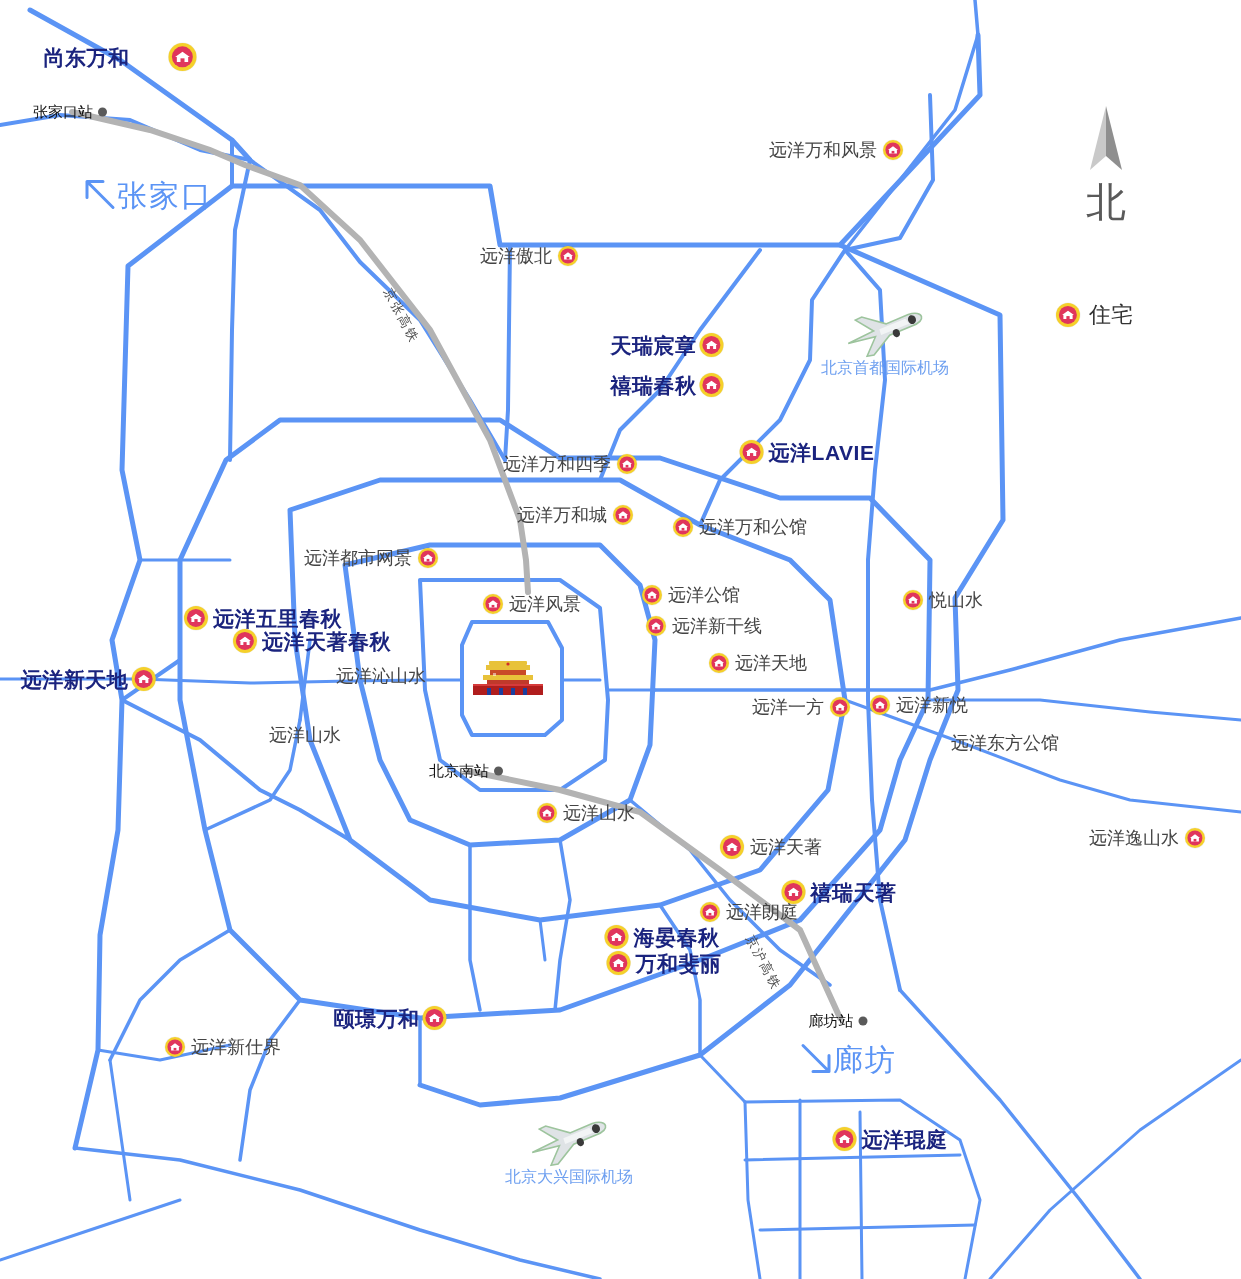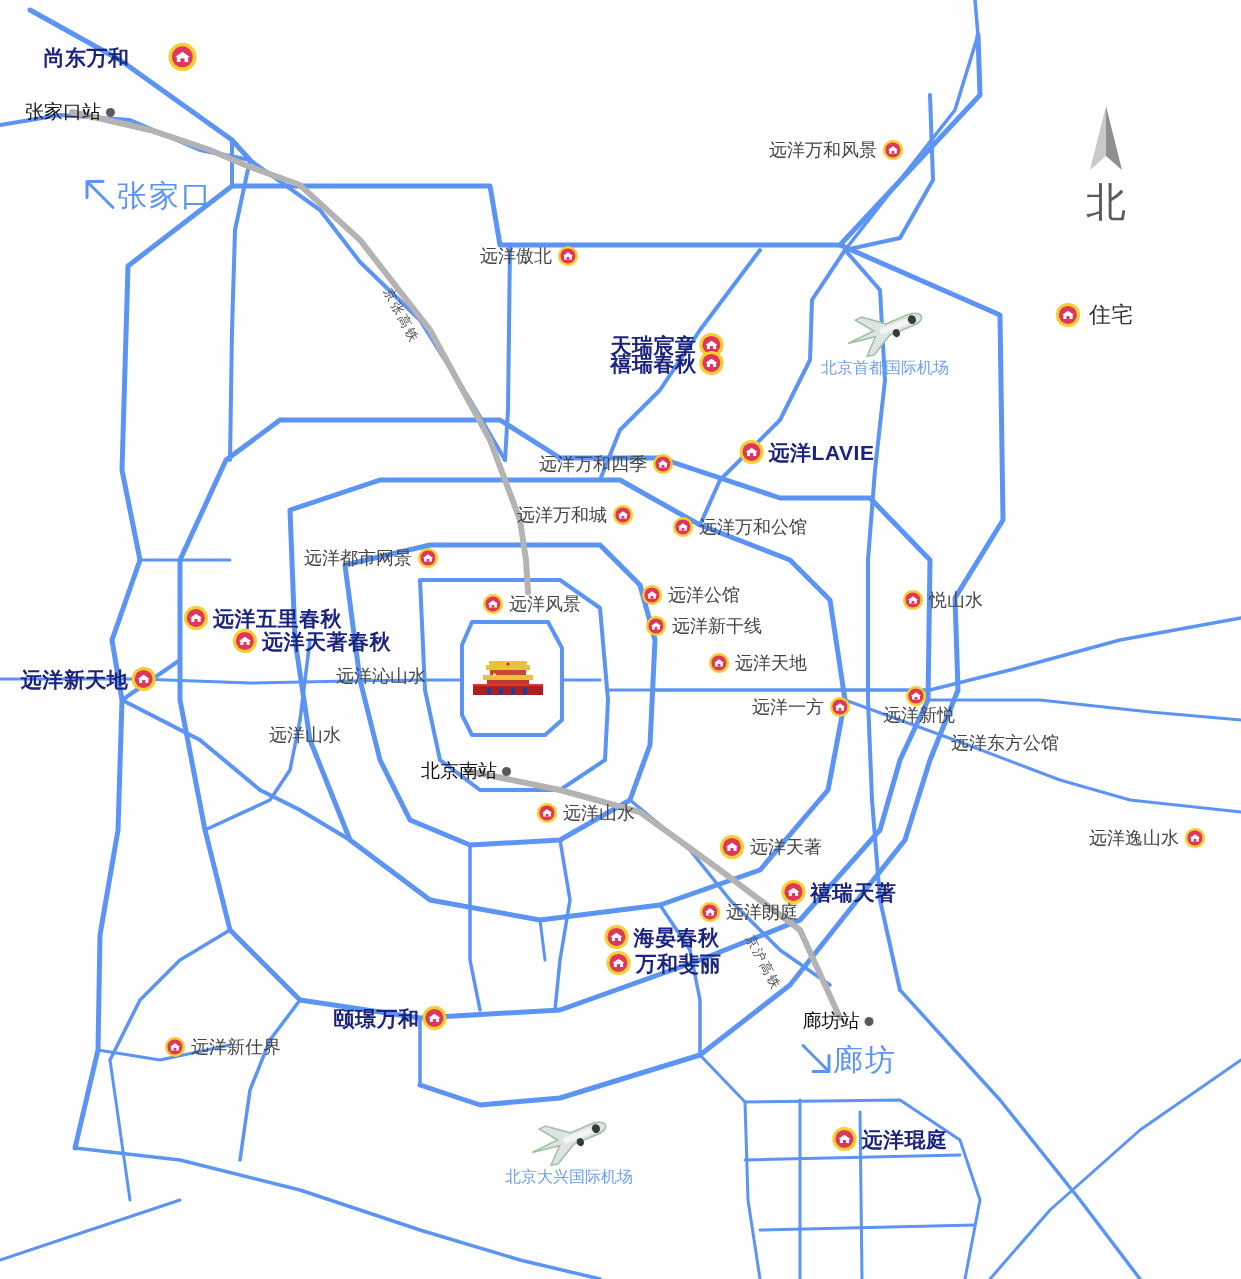--- a/index.html
+++ b/index.html
@@ -71,21 +71,21 @@
   .pin.s24 .house{width:13px;height:11px;}
   .pin.s28 .house{width:16px;height:13px;}
   .poi.plain .pin{margin-right:6px;}
   .poi.plain.rtl .pin{margin-right:0;margin-left:6px;}
   .poi.hl .pin{margin-right:5px;}
   .poi.hl.rtl .pin{margin-right:0;margin-left:3px;}
 
   
   .stn{position:absolute;transform:translate(-50%,-50%);pointer-events:auto;display:flex;align-items:center;white-space:nowrap;}
   .stn .dot{width:9px;height:9px;border-radius:50%;background:#5a5a5a;flex:0 0 auto;}
-  .stn .slab{font-size:19px;color:#111;margin-right:5px;}
+  .stn .slab{font-size:15px;color:#111;margin-right:5px;}
 
   
   .dircallout{position:absolute;transform:translate(-50%,-50%);color:#5b94f5;font-size:30px;font-weight:400;letter-spacing:2px;pointer-events:auto;white-space:nowrap;}
 
   
   .airport{position:absolute;transform:translate(-50%,-50%);text-align:center;pointer-events:auto;}
   .airport .alab{font-size:16px;color:#6fa0f0;margin-top:-4px;white-space:nowrap;}
 
   
   .railtxt{
@@ -303,39 +303,39 @@
         </div>
         <div class="poi hl rtl" style="left: 667px; top: 345px; justify-content: space-between;">
           <span class="pin s24">
             <svg class="house" viewBox="0 0 24 18" xmlns="http://www.w3.org/2000/svg">
               <path d="M12 1 L23 9 L20.5 9 L20.5 16.5 L3.5 16.5 L3.5 9 L1 9 Z" fill="#ffffff"></path>
               <rect x="9" y="11" width="6" height="5.5" fill="#e0355c"></rect>
             </svg>
           </span>
           <span class="txt">天瑞宸章</span>
         </div>
-        <div class="poi hl rtl" style="left: 667px; top: 363px;">
+        <div class="poi hl rtl" style="left: 667px; top: 385px;">
           <span class="pin s24">
             <svg class="house" viewBox="0 0 24 18" xmlns="http://www.w3.org/2000/svg">
               <path d="M12 1 L23 9 L20.5 9 L20.5 16.5 L3.5 16.5 L3.5 9 L1 9 Z" fill="#ffffff"></path>
               <rect x="9" y="11" width="6" height="5.5" fill="#e0355c"></rect>
             </svg>
           </span>
           <span class="txt">禧瑞春秋</span>
         </div>
         <div class="poi hl" style="left: 807px; top: 452px;">
           <span class="pin s24">
             <svg class="house" viewBox="0 0 24 18" xmlns="http://www.w3.org/2000/svg">
               <path d="M12 1 L23 9 L20.5 9 L20.5 16.5 L3.5 16.5 L3.5 9 L1 9 Z" fill="#ffffff"></path>
               <rect x="9" y="11" width="6" height="5.5" fill="#e0355c"></rect>
             </svg>
           </span>
           <span class="txt">远洋LAVIE</span>
         </div>
-        <div class="poi plain rtl" style="left: 570px; top: 464px; margin-left: 36px;">
+        <div class="poi plain rtl" style="left: 570px; top: 464px;">
           <span class="pin s20">
             <svg class="house" viewBox="0 0 24 18" xmlns="http://www.w3.org/2000/svg">
               <path d="M12 1 L23 9 L20.5 9 L20.5 16.5 L3.5 16.5 L3.5 9 L1 9 Z" fill="#ffffff"></path>
               <rect x="9" y="11" width="6" height="5.5" fill="#e0355c"></rect>
             </svg>
           </span>
           <span class="txt">远洋万和四季</span>
         </div>
         <div class="poi plain rtl" style="left: 575px; top: 515px;">
           <span class="pin s20">
@@ -441,21 +441,21 @@
         </div>
         <div class="poi plain rtl" style="left: 801px; top: 707px;">
           <span class="pin s20">
             <svg class="house" viewBox="0 0 24 18" xmlns="http://www.w3.org/2000/svg">
               <path d="M12 1 L23 9 L20.5 9 L20.5 16.5 L3.5 16.5 L3.5 9 L1 9 Z" fill="#ffffff"></path>
               <rect x="9" y="11" width="6" height="5.5" fill="#e0355c"></rect>
             </svg>
           </span>
           <span class="txt">远洋一方</span>
         </div>
-        <div class="poi plain" style="left: 919px; top: 705px; flex-direction: column;">
+        <div class="poi plain" style="left: 919px; top: 705px;">
           <span class="pin s20">
             <svg class="house" viewBox="0 0 24 18" xmlns="http://www.w3.org/2000/svg">
               <path d="M12 1 L23 9 L20.5 9 L20.5 16.5 L3.5 16.5 L3.5 9 L1 9 Z" fill="#ffffff"></path>
               <rect x="9" y="11" width="6" height="5.5" fill="#e0355c"></rect>
             </svg>
           </span>
           <span class="txt">远洋新悦</span>
         </div>
         <div class="poi plain" style="left: 305px; top: 735px;">
           <span class="txt">远洋山水</span>

